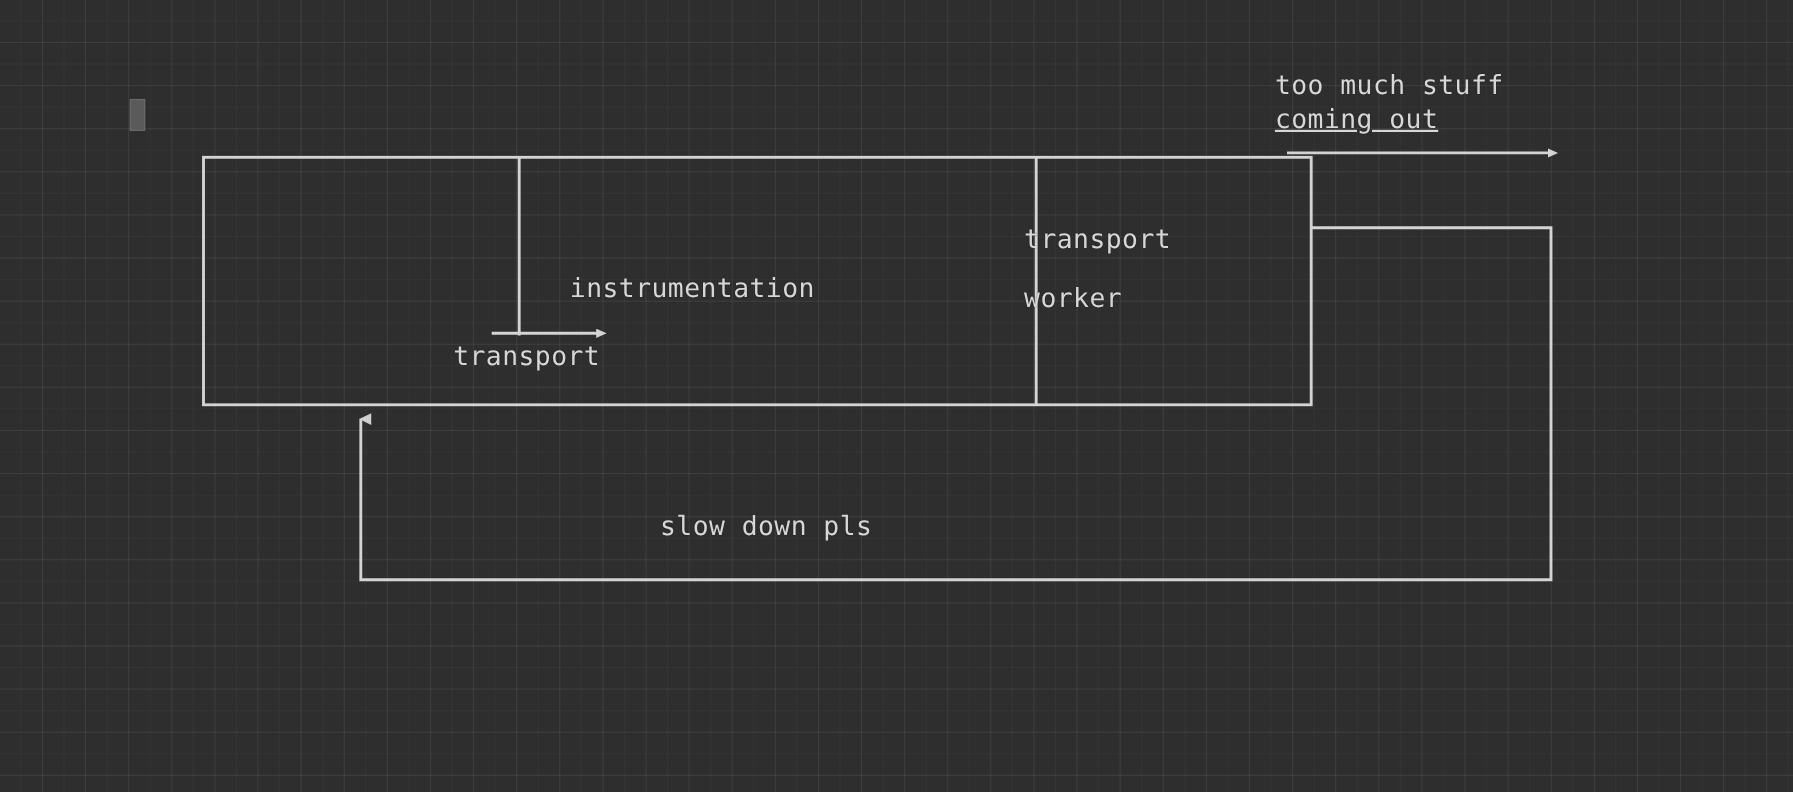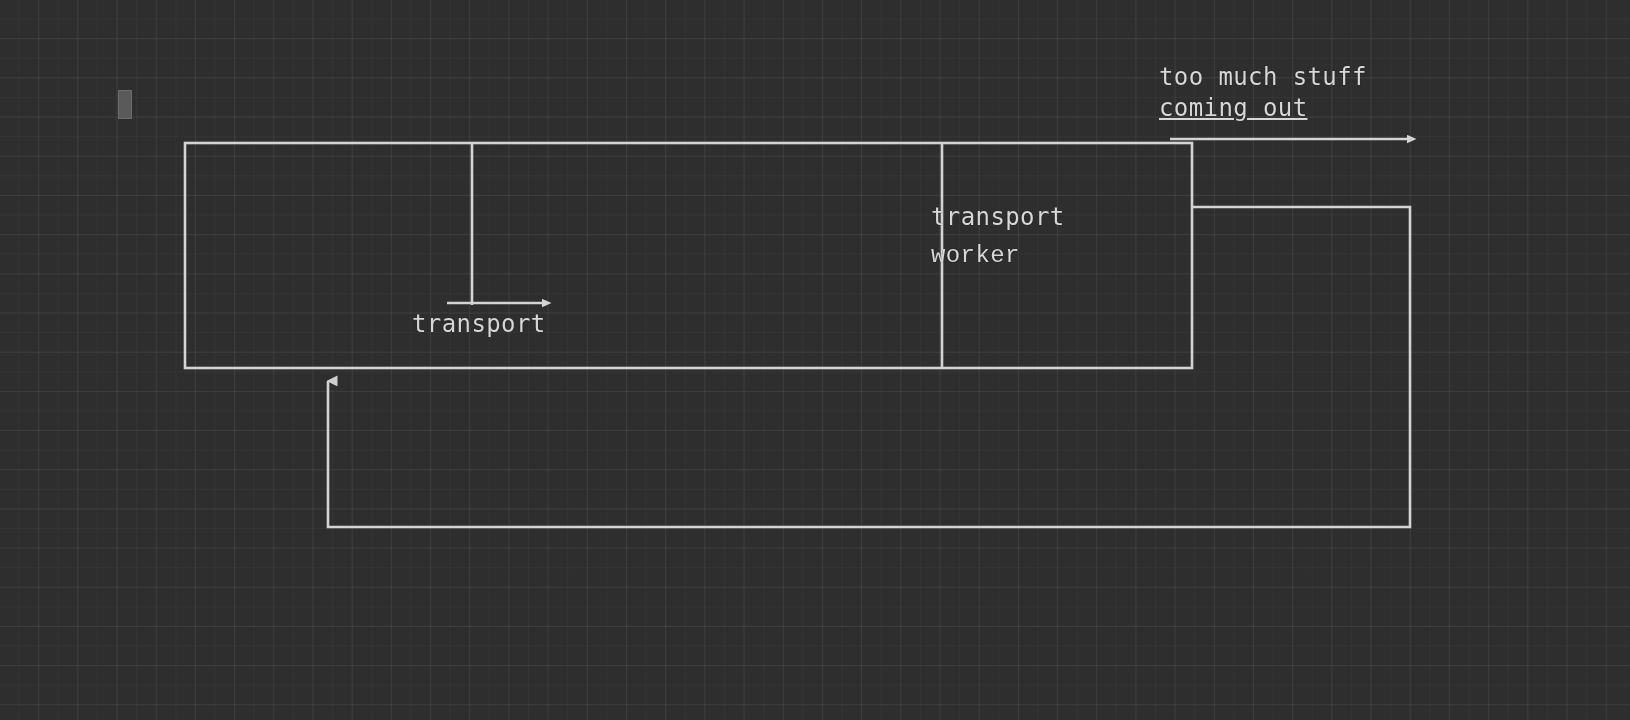--- a/index.html
+++ b/index.html
@@ -88,25 +88,27 @@
 
       <line x1="1170" y1="139" x2="1408" y2="139" marker-end="url(#arrow-right)"></line>
 
       <path d="M 1192 207 L 1410 207 L 1410 527 L 328 527 L 328 381" marker-end="url(#arrow-up)"></path>
     </g>
   </svg>
 
 
   <div class="dg-label" style="left:931px; top:202px;">transport</div>
 
-  <div class="dg-label" style="left:931px; top:240px;font-family:Liberation Mono, monospace;">worker</div>
+  <div class="dg-label" style="left:931px; top:256px;">worker</div>
 
+  <div class="dg-label" style="left:518px; top:247px;">instrumentation</div>
 
   <div class="dg-label" style="left:412px; top:309px;">transport</div>
 
+  <div class="dg-label" style="left:600px; top:463px;">slow down pls</div>
 
   <div class="dg-label" style="left:1159px; top:62px;">too much stuff</div>
 
   <div class="dg-label" style="left:1159px; top:93px;text-decoration:underline;">coming out</div>
 
   <div class="cursor-block" style="left:118px; top:90px; width:14px; height:29px;"></div>
 
 </div>
 
 </body></html>

